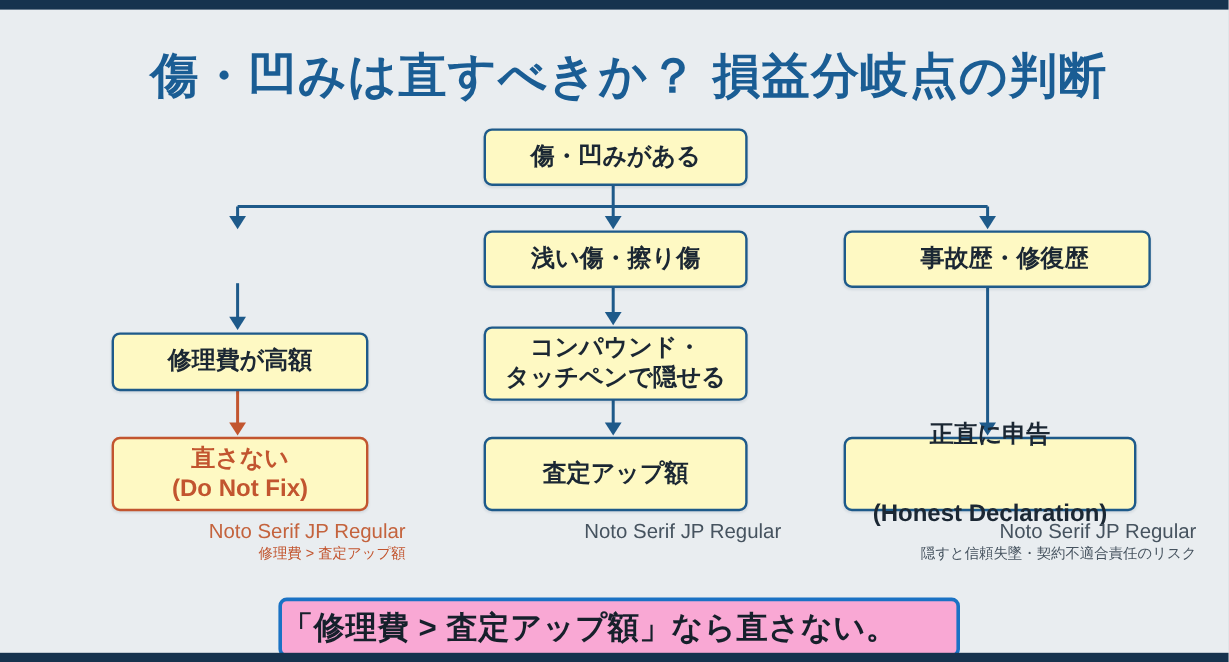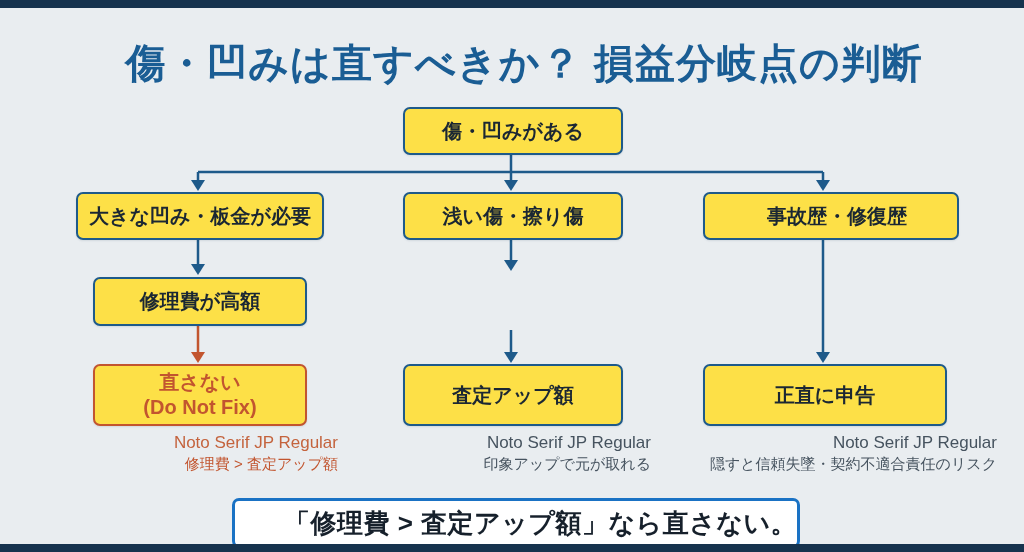--- a/index.html
+++ b/index.html
@@ -11,40 +11,40 @@
   .bar{position:absolute;left:0;width:1024px;height:8px;background:#16334e;}
   .bar.top{top:0;}
   .bar.bottom{top:544px;}
   .title{
     position:absolute;top:24px;left:0;width:1024px;margin:12px;
     text-align:center;font-size:40px;font-weight:bold;letter-spacing:1px;
     color:#1a5d94;
   }
   .connectors{position:absolute;top:0;left:0;}
   .box{
-    position:absolute;background:#fde047;border:2.5px solid #1e5a8a;
+    position:absolute;background:#fef9c3;border:2.5px solid #1e5a8a;
     border-radius:7px;display:flex;flex-direction:column;
     align-items:center;justify-content:center;
     color:#1b2733;font-weight:bold;text-align:center;
     box-shadow:0 1px 2px rgba(20,50,80,0.10);
   }
   .box .ln{display:block;line-height:1.25;font-size:20px;}
   .box.orange{border-color:#c2552f;color:#c2552f;}
   .caption{
     position:absolute;text-align:right;line-height:1.3;
     color:#46535f;font-size:17px;font-weight:normal;
   }
   .caption .cap1{display:block;}
-  .caption .cap2{display:block;font-size:15px;}
+  .caption .cap2{display:block;font-size:12px;}
   .caption.orange{color:#c4633d;}
   .caption.orange .cap2{color:#c2552f;}
   .conclusion{
     position:absolute;left:232px;top:498px;width:562px;height:44px;
-    background:#ffffff;border:3px solid #1a72c4;border-radius:7px;
-    display:flex;align-items:center;justify-content:flex-end;
+    background:#f9a8d4;border:3px solid #1a72c4;border-radius:7px;
+    display:flex;align-items:center;justify-content:flex-start;
     font-size:26px;font-weight:bold;color:#16202b;letter-spacing:0.5px;
   }
 </style>
 </head>
 <body>
 
 <div class="canvas">
 
   <div class="bar top"></div>
 
@@ -72,52 +72,53 @@
     </g>
     <g fill="#c2552f" stroke="none">
       <polygon points="191,352 205,352 198,363"></polygon>
     </g>
   </svg>
 
   <div class="box" style="left:403px;top:107px;width:216px;height:44px;">
     <span class="ln">傷・凹みがある</span>
   </div>
 
-  <div class="box" style="left:76px;top:192px;width:244px;height:44px;">
-    <span class="ln">大きな凹み・板金が必要</span>
-  </div>
   <div class="box" style="left:403px;top:192px;width:216px;height:44px;">
     <span class="ln">浅い傷・擦り傷</span>
   </div>
   <div class="box" style="left:703px;top:192px;width:240px;height:44px;padding-left:12px;">
     <span class="ln">事故歴・修復歴</span>
   </div>
 
   <div class="box" style="left:93px;top:277px;width:210px;height:45px;">
     <span class="ln">修理費が高額</span>
+  </div>
+  <div class="box" style="left:403px;top:272px;width:216px;height:58px;">
+    <span class="ln">コンパウンド・</span>
+    <span class="ln">タッチペンで隠せる</span>
   </div>
 
   <div class="box orange" style="left:93px;top:364px;width:210px;height:58px;">
     <span class="ln">直さない</span>
     <span class="ln">(Do Not Fix)</span>
   </div>
   <div class="box" style="left:403px;top:364px;width:216px;height:58px;">
     <span class="ln">査定アップ額</span>
   </div>
   <div class="box" style="left:703px;top:364px;width:240px;height:58px;gap:41px;">
     <span class="ln">正直に申告</span>
+    <span class="ln">(Honest Declaration)</span>
   </div>
 
   <div class="caption orange" style="left:58px;top:432px;width:280px;">
     <span class="cap1">Noto Serif JP Regular</span>
     <span class="cap2">修理費 &gt; 査定アップ額</span>
   </div>
   <div class="caption" style="left:371px;top:432px;width:280px;">
     <span class="cap1">Noto Serif JP Regular</span>
-    <span class="cap2">印象アップで元が取れる</span>
   </div>
   <div class="caption" style="left:653px;top:432px;width:344px;">
     <span class="cap1">Noto Serif JP Regular</span>
     <span class="cap2">隠すと信頼失墜・契約不適合責任のリスク</span>
   </div>
 
   <div class="conclusion">
     <span>「修理費 &gt; 査定アップ額」なら直さない。</span>
   </div>
 

